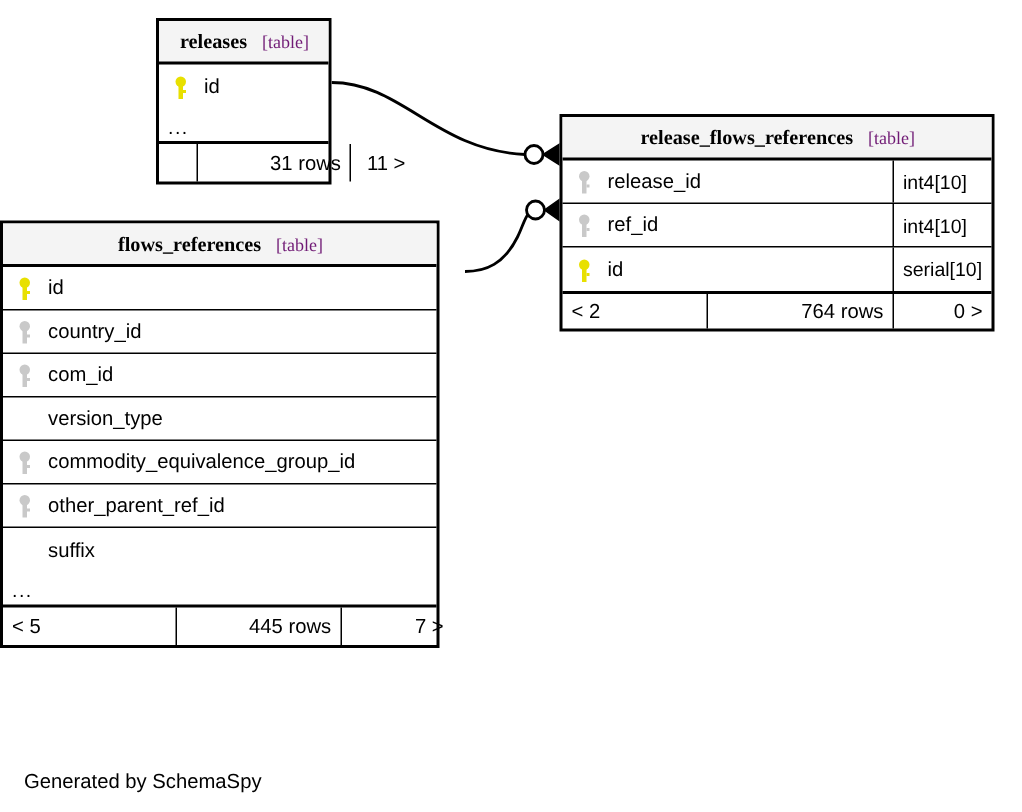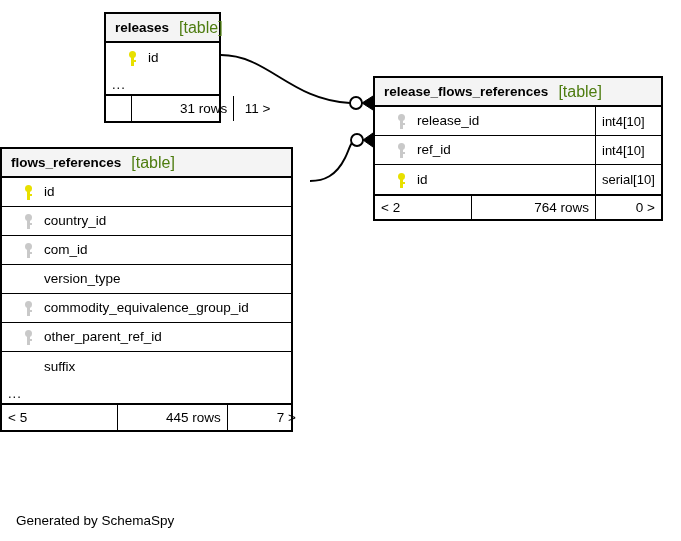--- a/index.html
+++ b/index.html
@@ -41,53 +41,54 @@
     background: #ffffff;
     border: 2px solid #000000;
     box-sizing: border-box;
     font-size: 13.5px;
     line-height: 1;
   }
 
   .table-header {
     display: flex;
     align-items: center;
-    justify-content: flex-start;
+    justify-content: center;
     background: #f4f4f4;
     border-bottom: 2px solid #000000;
     box-sizing: border-box;
     height: 29px;
     padding: 0 8px 0 9px;
+    font-family: Liberation Serif, serif;
   }
   .table-name {
     font-weight: bold;
     font-size: 13.5px;
     white-space: nowrap;
   }
   .table-tag {
-    color: #4d7c0f;
-    font-size: 16px;
+    color: #701a75;
+    font-size: 12px;
     white-space: nowrap;
     padding-left: 10px;
   }
 
   .col-row {
     display: flex;
     align-items: center;
     height: 29px;
     box-sizing: border-box;
     border-bottom: 1.5px solid #000000;
   }
   .col-main {
     display: flex;
     align-items: center;
     flex: 1 1 auto;
     min-width: 0;
     height: 100%;
-    padding-left: 19px;
+    padding-left: 7px;
     box-sizing: border-box;
   }
   .col-type {
     flex: 0 0 auto;
     height: 100%;
     display: flex;
     align-items: center;
     padding: 0 6px;
     box-sizing: border-box;
     border-left: 1.5px solid #000000;

